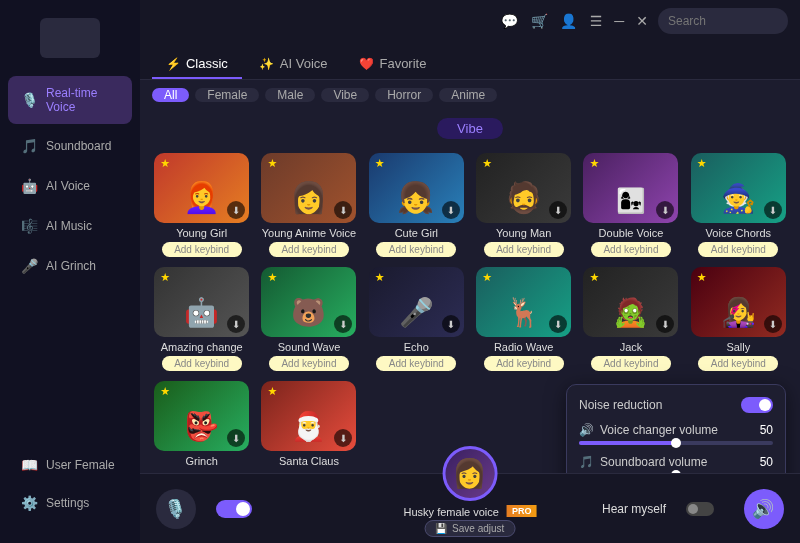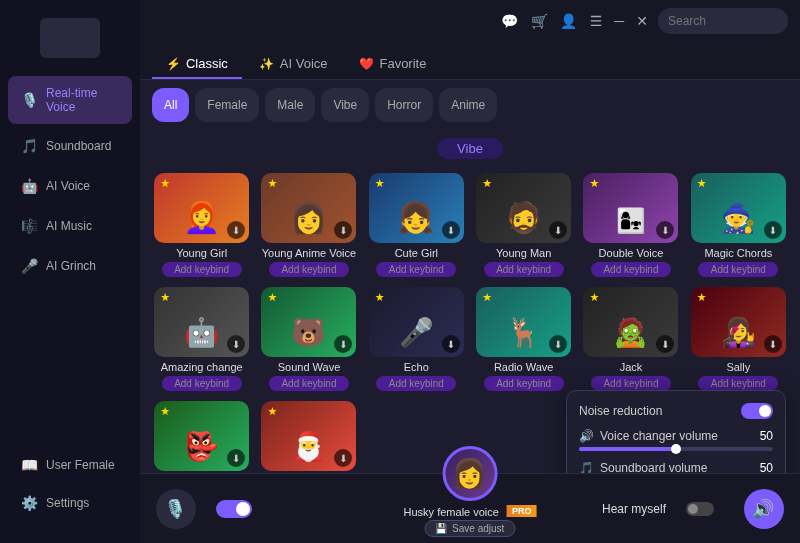--- a/index.html
+++ b/index.html
@@ -124,21 +124,21 @@
 
     
     .filterbar {
       display: flex;
       align-items: center;
       padding: 8px 12px;
       gap: 6px;
       background: #1c1c2e;
     }
     .filter-btn {
-      padding: 10px 12px;
+      padding: 0 12px;
       border-radius: 12px;
       font-size: 12px;
       cursor: pointer;
       background: #2a2a3e;
       color: #aaa;
       border: none;
     }
     .filter-btn.active {
       background: #7c5cfc;
       color: #fff;
@@ -213,21 +213,21 @@
       font-size: 10px;
       color: #ccc;
     }
     .voice-name {
       font-size: 11px;
       color: #ddd;
       text-align: left;
       margin-bottom: 3px;
     }
     .keybind-btn {
-      background: #4c1d95;
+      background: #fef9c3;
       border: none;
       border-radius: 8px;
       color: #888;
       font-size: 10px;
       padding: 2px 8px;
       cursor: pointer;
       width: 80px;
     }
 
     
@@ -381,21 +381,21 @@
       justify-content: center;
       font-size: 18px;
       cursor: pointer;
       margin-left: 10px;
     }
 
     
     .popup-panel {
       position: absolute;
       right: 14px;
-      top: 260px;
+      top: 274px;
       width: 220px;
       background: #1e1e30;
       border: 1px solid #3a3a5e;
       border-radius: 10px;
       padding: 12px;
       z-index: 100;
       box-shadow: 0 4px 20px rgba(0,0,0,0.5);
     }
     .popup-row {
       display: flex;
@@ -600,21 +600,21 @@
         <div class="voice-name">Double Voice</div>
         <button class="keybind-btn">Add keybind</button>
       </div>
 
       <div class="voice-card">
         <div class="voice-thumb bg-teal">
           <span class="star-badge">★</span>
           <span style="position:absolute;bottom:8px;left:50%;transform:translateX(-50%);font-size:28px;">🧙</span>
           <span class="dl-badge">⬇</span>
         </div>
-        <div class="voice-name">Magic Chords</div>
+        <div class="voice-name">Voice Chords</div>
         <button class="keybind-btn">Add keybind</button>
       </div>
     </div>
 
     <div class="voice-grid">
 
       <div class="voice-card">
         <div class="voice-thumb bg-robot">
           <span class="star-badge">★</span>
           <span style="position:absolute;bottom:8px;left:50%;transform:translateX(-50%);font-size:28px;">🤖</span>

